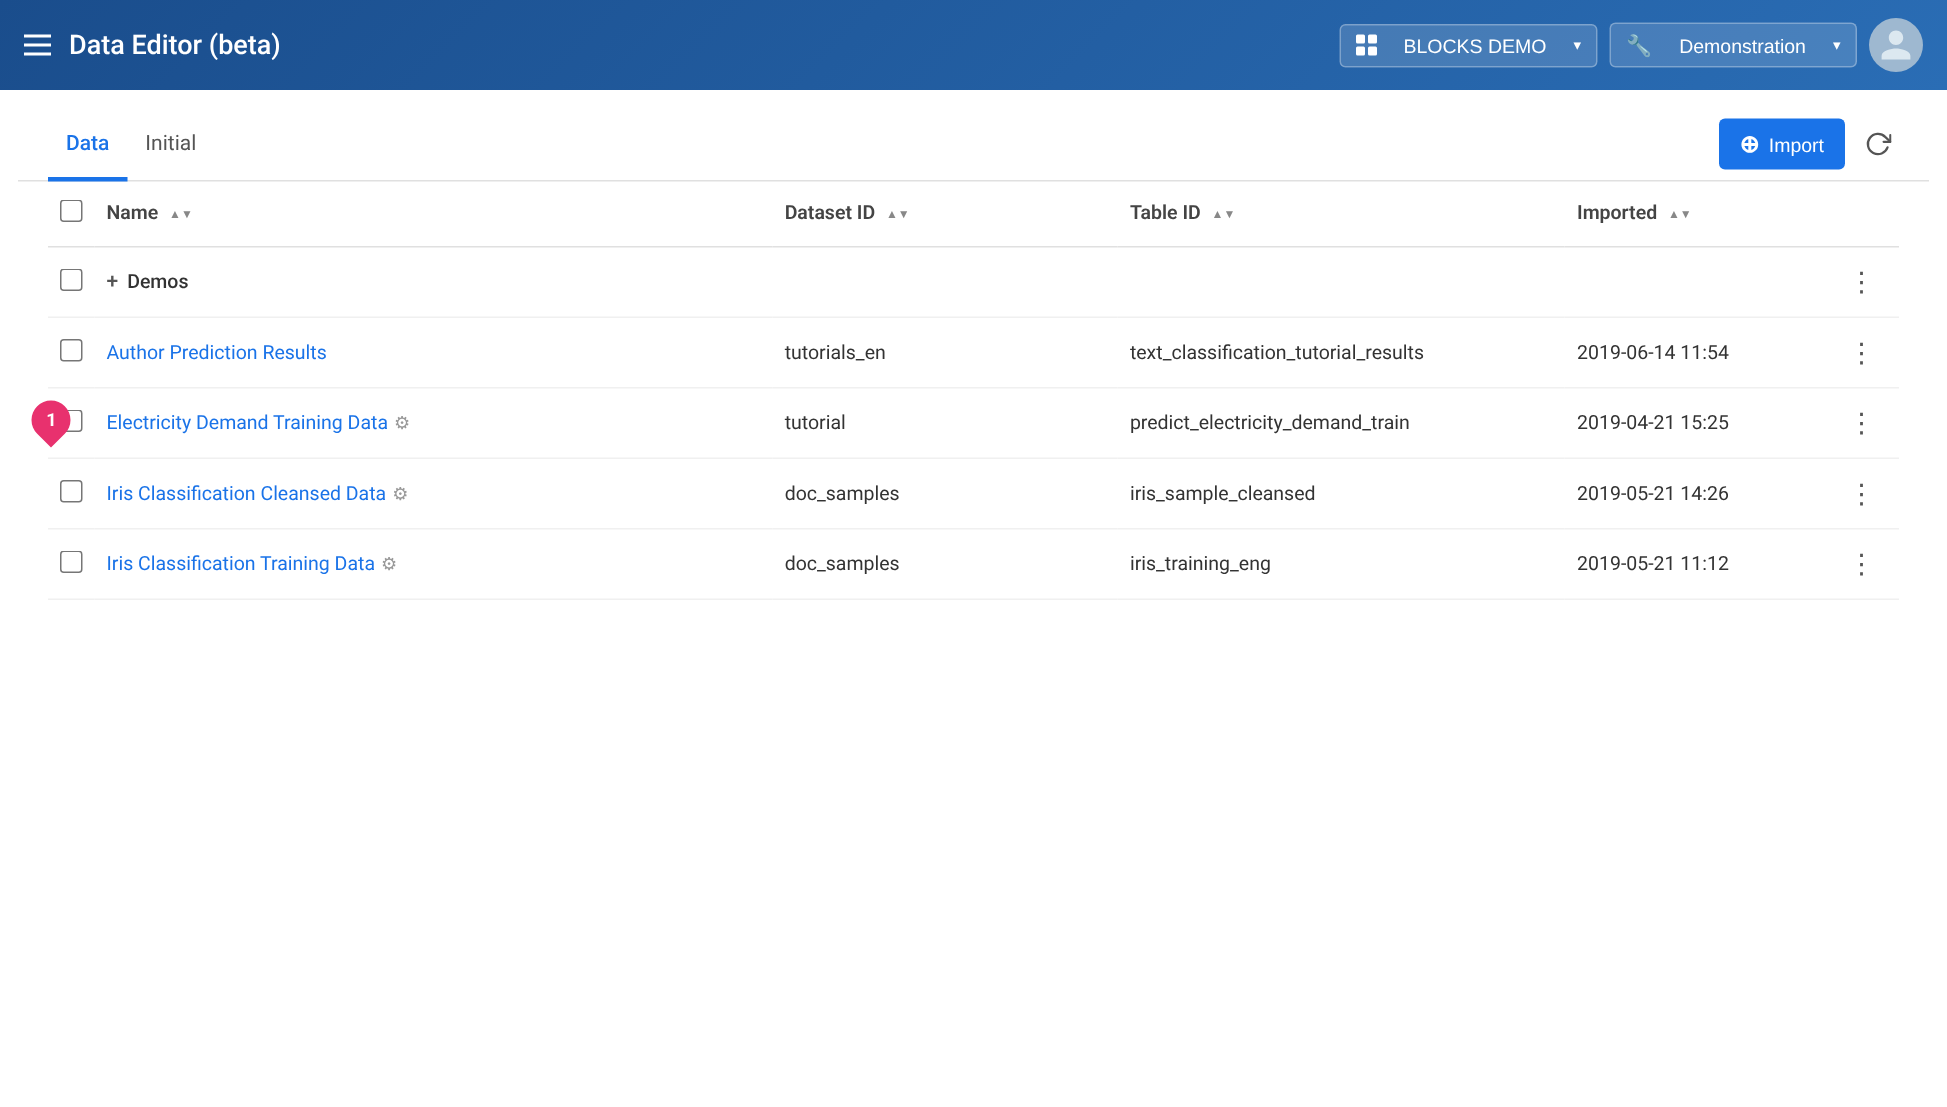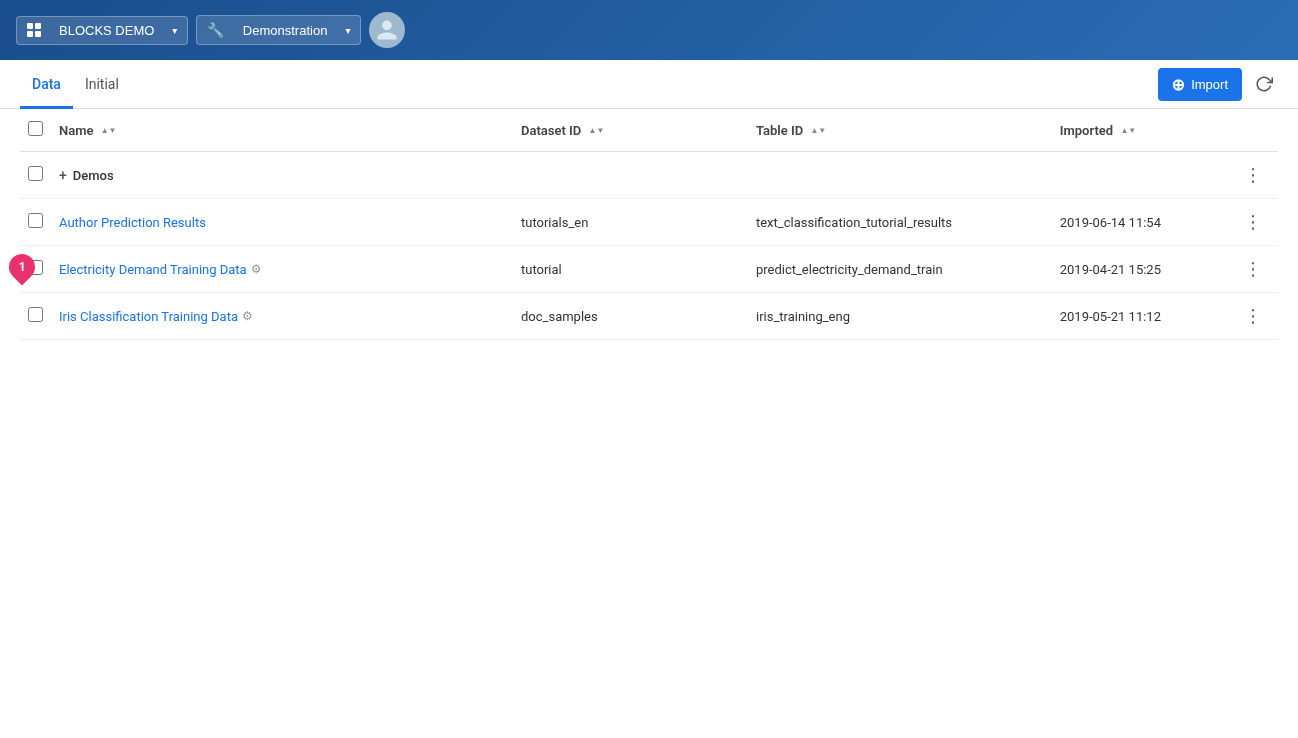--- a/index.html
+++ b/index.html
@@ -84,21 +84,21 @@
       overflow: hidden;
     }
     .avatar svg {
       width: 24px;
       height: 24px;
       fill: #dce8f0;
     }
 
     
     .content {
-      padding: 0;
+      padding: 12px;
       background: white;
       min-height: calc(738px - 60px);
     }
 
     
     .tabs {
       display: flex;
       align-items: center;
       border-bottom: 1px solid #e0e0e0;
       padding: 0 20px;
@@ -265,20 +265,28 @@
       width: 15px;
       height: 15px;
       cursor: pointer;
       accent-color: #1a73e8;
     }
   </style>
 </head>
 <body>
 
 <header class="header">
+  <div class="header-left">
+    <div class="hamburger-icon">
+      <span></span>
+      <span></span>
+      <span></span>
+    </div>
+    <span class="app-title">Data Editor (beta)</span>
+  </div>
   <div class="header-right">
     <button class="header-btn">
       <div class="icon-grid">
         <span></span>
           <span></span>
           <span></span>
           <span></span>
       </div>
       <span>BLOCKS DEMO</span>
       <span class="chevron-down">▾</span>
@@ -390,20 +398,37 @@
             </div>
           </td>
           <td>tutorial</td>
           <td>predict_electricity_demand_train</td>
           <td>2019-04-21 15:25</td>
           <td class="actions-cell">
             <button class="more-btn">⋮</button>
           </td>
         </tr>
 
+        <tr>
+          <td class="row-check">
+            <input type="checkbox" style="">
+          </td>
+          <td>
+            <div class="link-cell">
+              <span>Iris Classification Cleansed Data</span>
+              <span class="link-icon">⚙</span>
+            </div>
+          </td>
+          <td>doc_samples</td>
+          <td>iris_sample_cleansed</td>
+          <td>2019-05-21 14:26</td>
+          <td class="actions-cell">
+            <button class="more-btn">⋮</button>
+          </td>
+        </tr>
 
 
         <tr>
           <td class="row-check">
             <input type="checkbox" style="">
           </td>
           <td>
             <div class="link-cell">
               <span>Iris Classification Training Data</span>
               <span class="link-icon">⚙</span>

